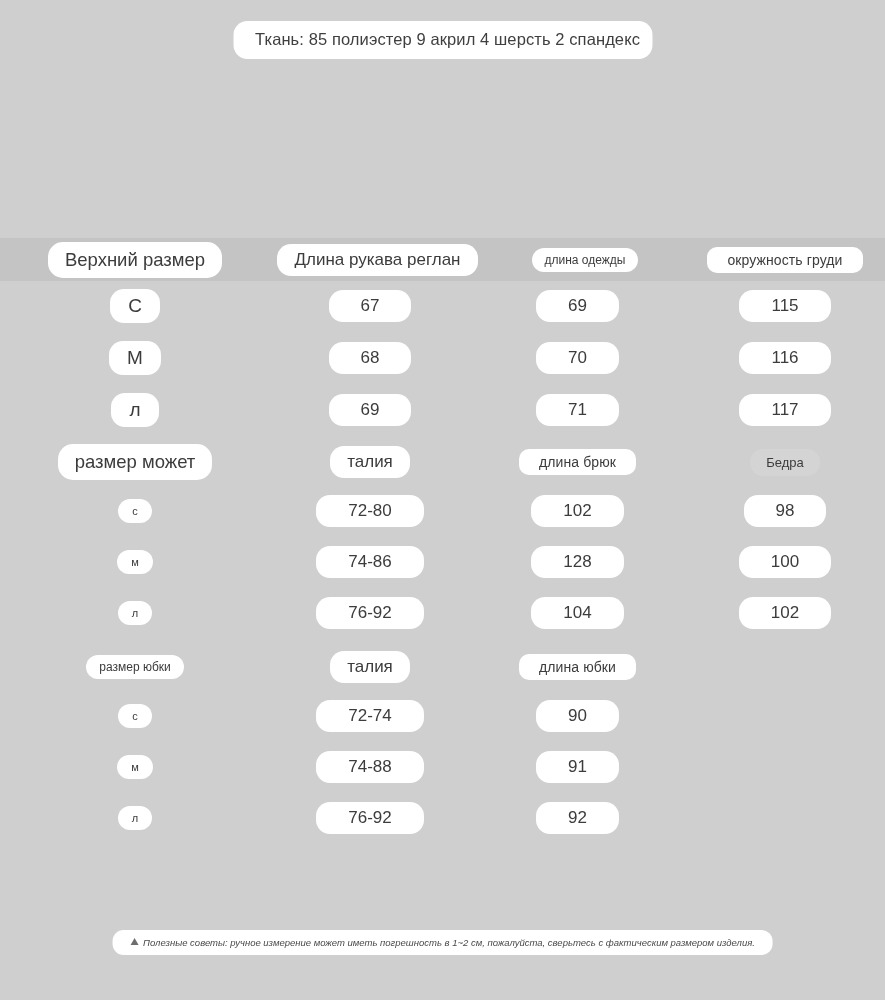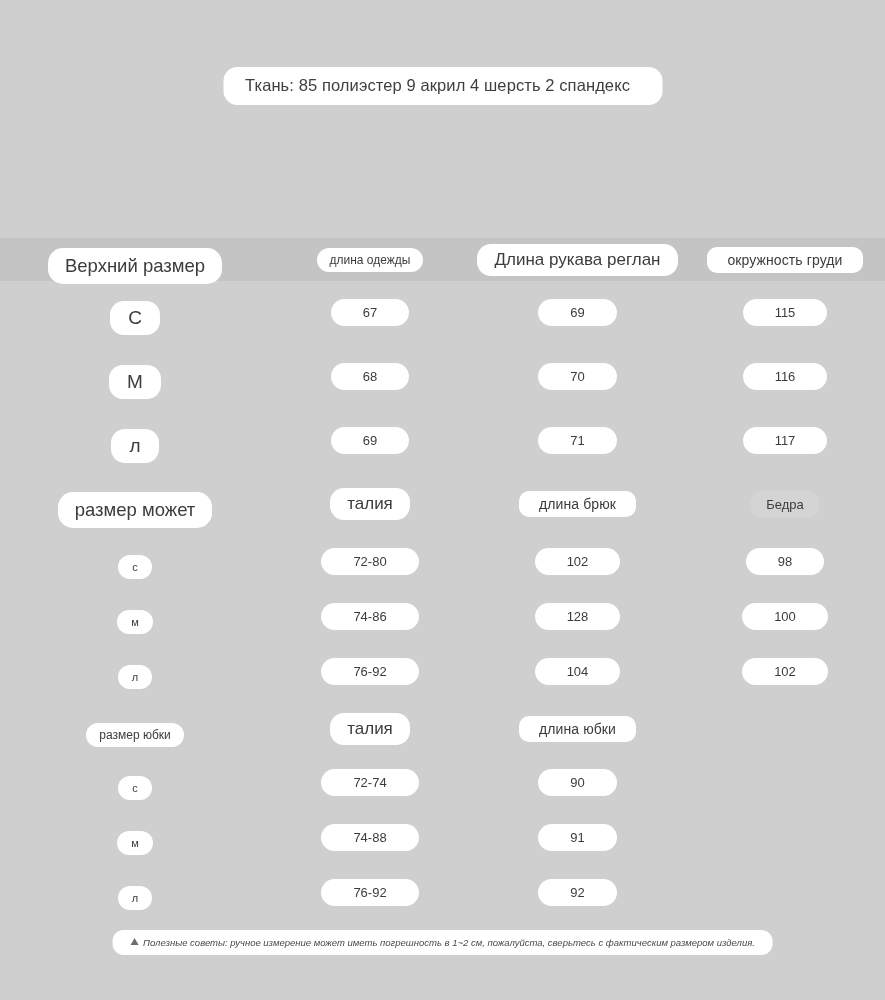--- a/index.html
+++ b/index.html
@@ -22,26 +22,25 @@
   }
 
   
   .fabric-banner {
     position: absolute;
     left: 50%;
     transform: translateX(-50%);
     top: 21px;
     background: #ffffff;
     border-radius: 14px;
-    padding: 9px 32px 10px 22px;
+    padding: 9px 12px 10px 22px;
     font-size: 16.5px;
     color: #3f3f3f;
     white-space: nowrap;
     letter-spacing: 0.1px;
-    margin-top: 46px;
   }
 
   
   .table {
     position: absolute;
     top: 238px;
     left: 0;
     width: 885px;
   }
   .row {
@@ -53,21 +52,21 @@
   .row.header-band {
     background: #c4c4c4;
     height: 43px;
   }
   .cell {
     display: flex;
     align-items: center;
     justify-content: center;
     box-sizing: border-box;
   }
-  .c0 { width: 270px; margin-top: 12px; }
+  .c0 { width: 270px; }
   .c1 { width: 200px; }
   .c2 { width: 215px; }
   .c3 { width: 200px; }
 
   .pill {
     background: #ffffff;
     border-radius: 13px;
     display: inline-flex;
     align-items: center;
     justify-content: center;
@@ -87,21 +86,21 @@
     font-size: 18.5px;
     padding: 7px 17px;
     border-radius: 15px;
   }
   .p-med {
     font-size: 17px;
     padding: 6px 17px;
     border-radius: 14px;
   }
   .p-num {
-    font-size: 13px;
+    font-size: 17px;
     padding: 6px 32px;
     border-radius: 14px;
   }
   .p-small {
     font-size: 12px;
     padding: 5px 13px;
     border-radius: 12px;
   }
   .p-tiny {
     font-size: 14px;
@@ -163,25 +162,25 @@
   <div class="fabric-banner">
     <span>Ткань: 85 полиэстер 9 акрил 4 шерсть 2 спандекс</span>
   </div>
 
   <div class="table">
 
     <div class="row header-band">
       <div class="cell c0">
         <span class="pill p-big">Верхний размер</span>
       </div>
+      <div class="cell c2">
+        <span class="pill p-med">Длина рукава реглан</span>
+      </div>
       <div class="cell c1">
         <span class="pill p-small">длина одежды</span>
-      </div>
-      <div class="cell c2">
-        <span class="pill p-med">Длина рукава реглан</span>
       </div>
       <div class="cell c3">
         <span class="pill p-tiny">окружность груди</span>
       </div>
     </div>
 
     <div class="rowspace"></div>
 
     <div class="row">
       <div class="cell c0">

